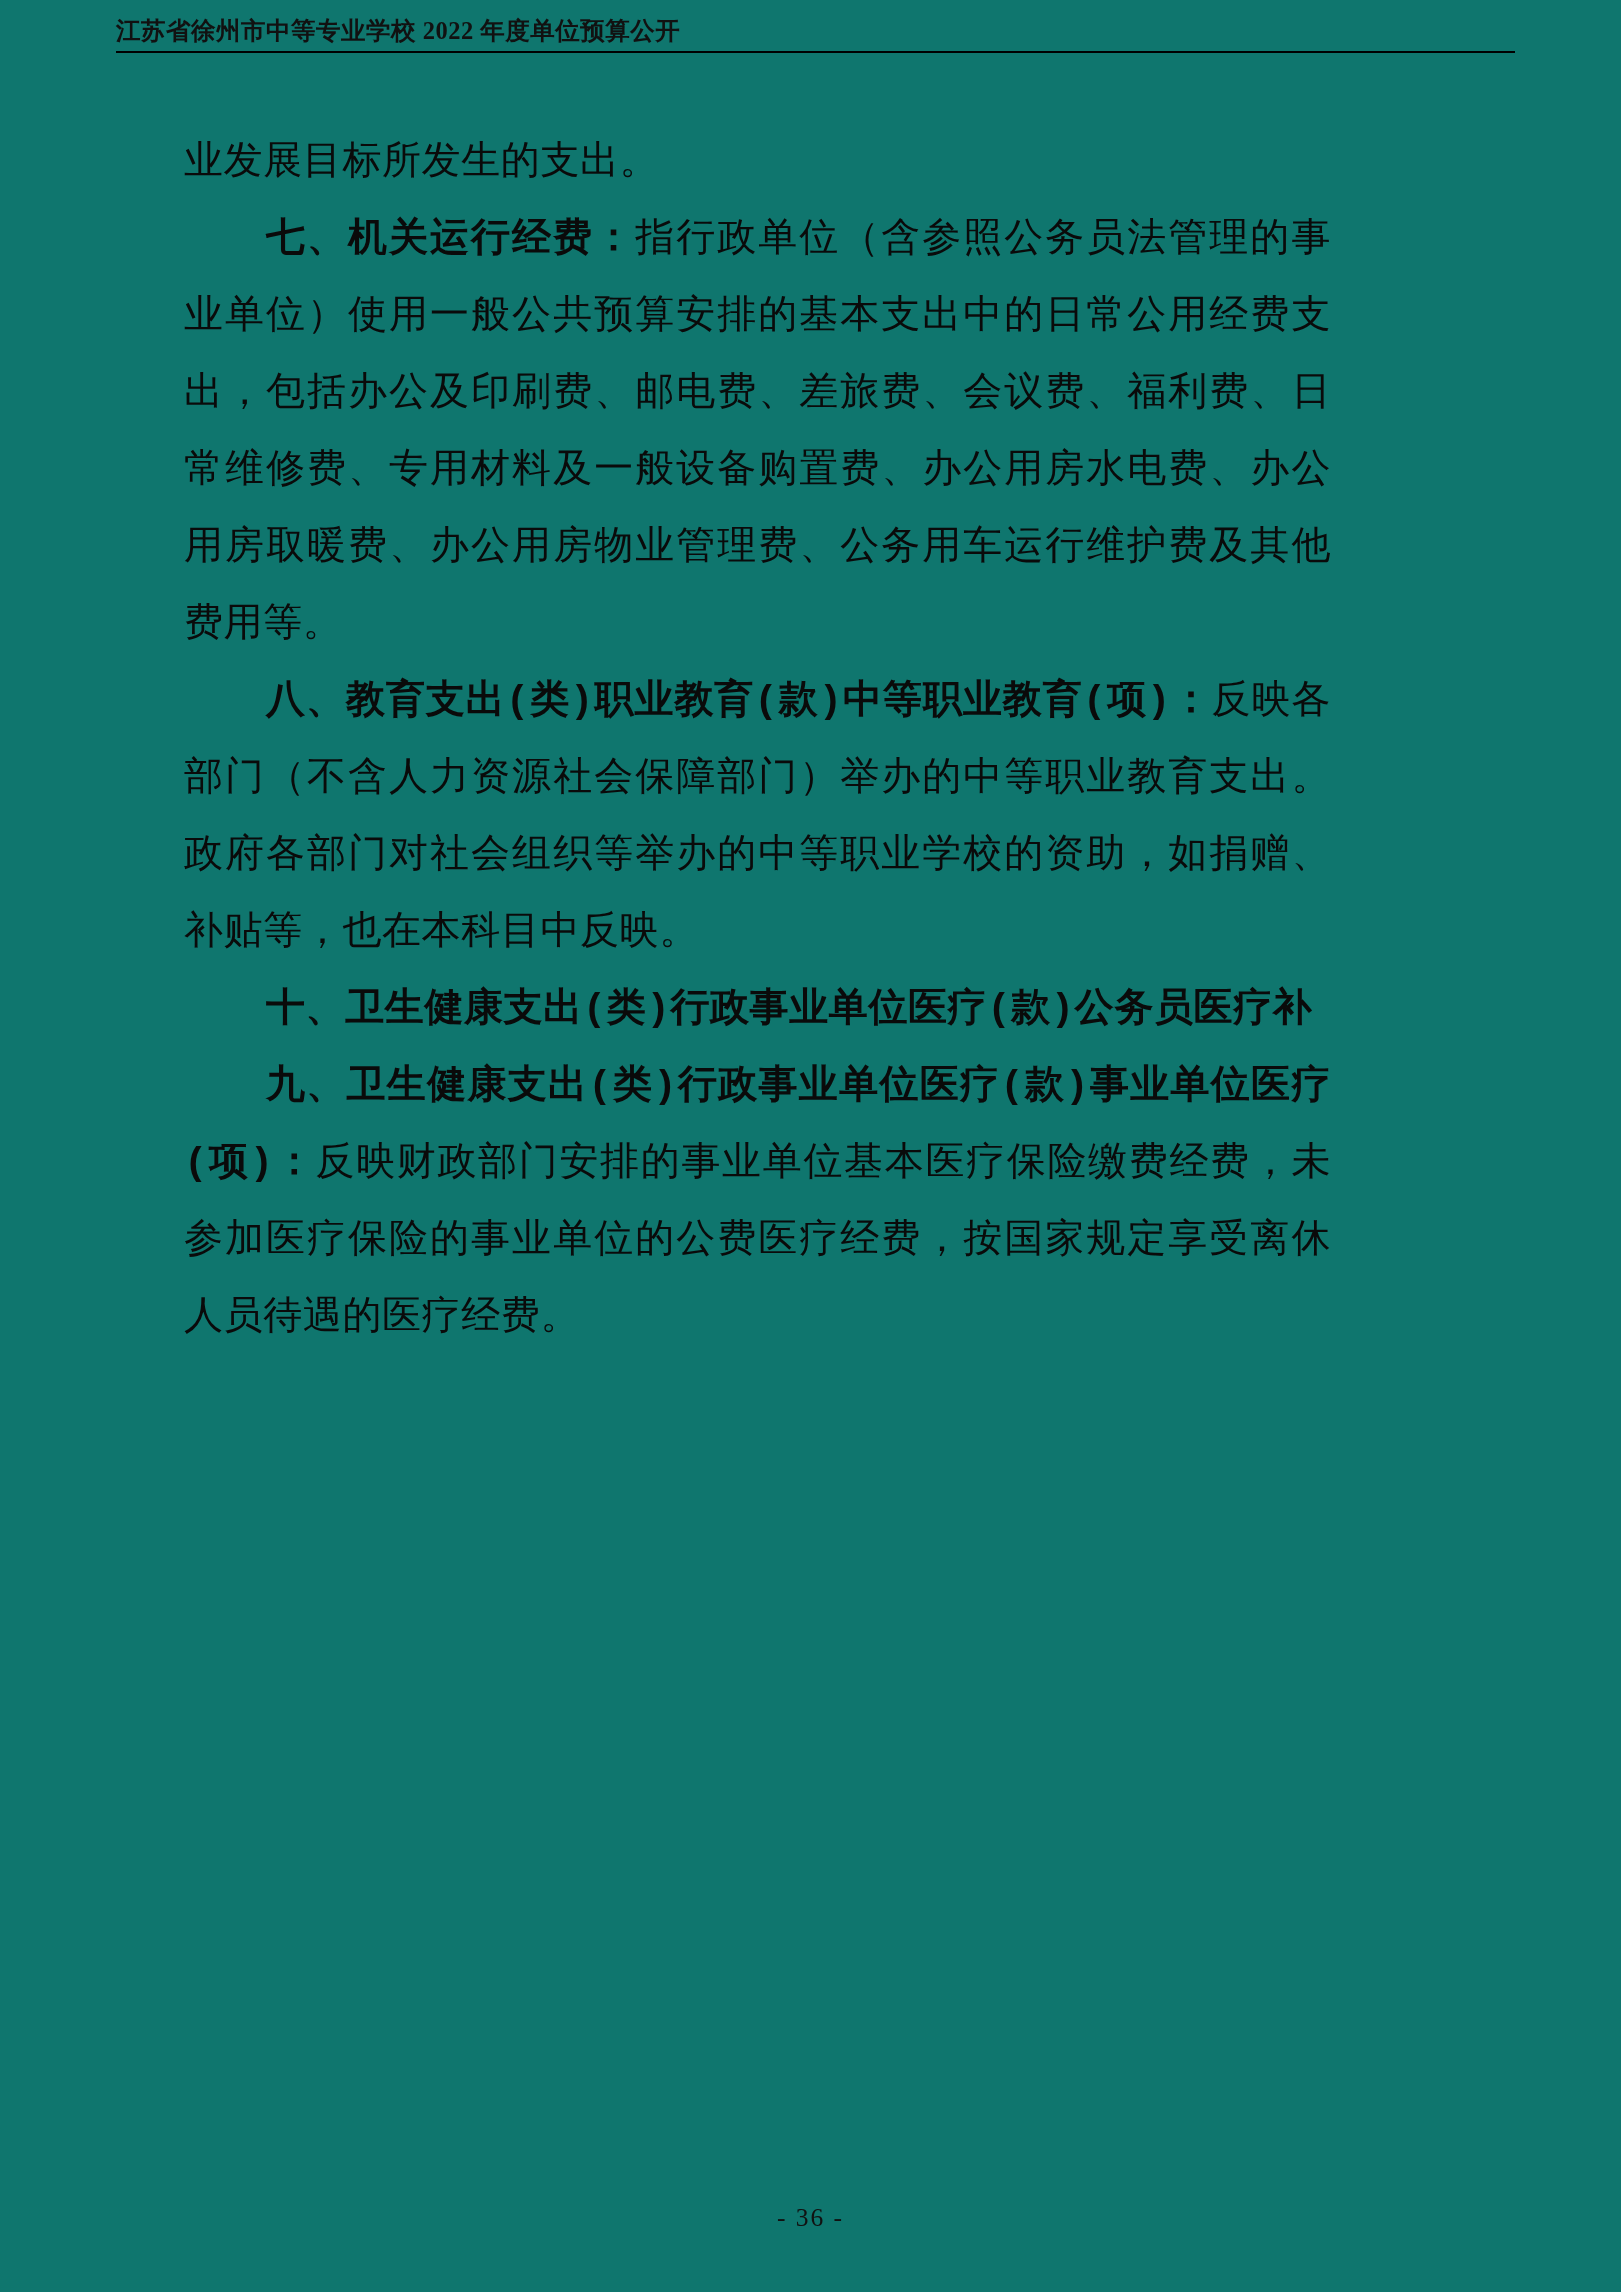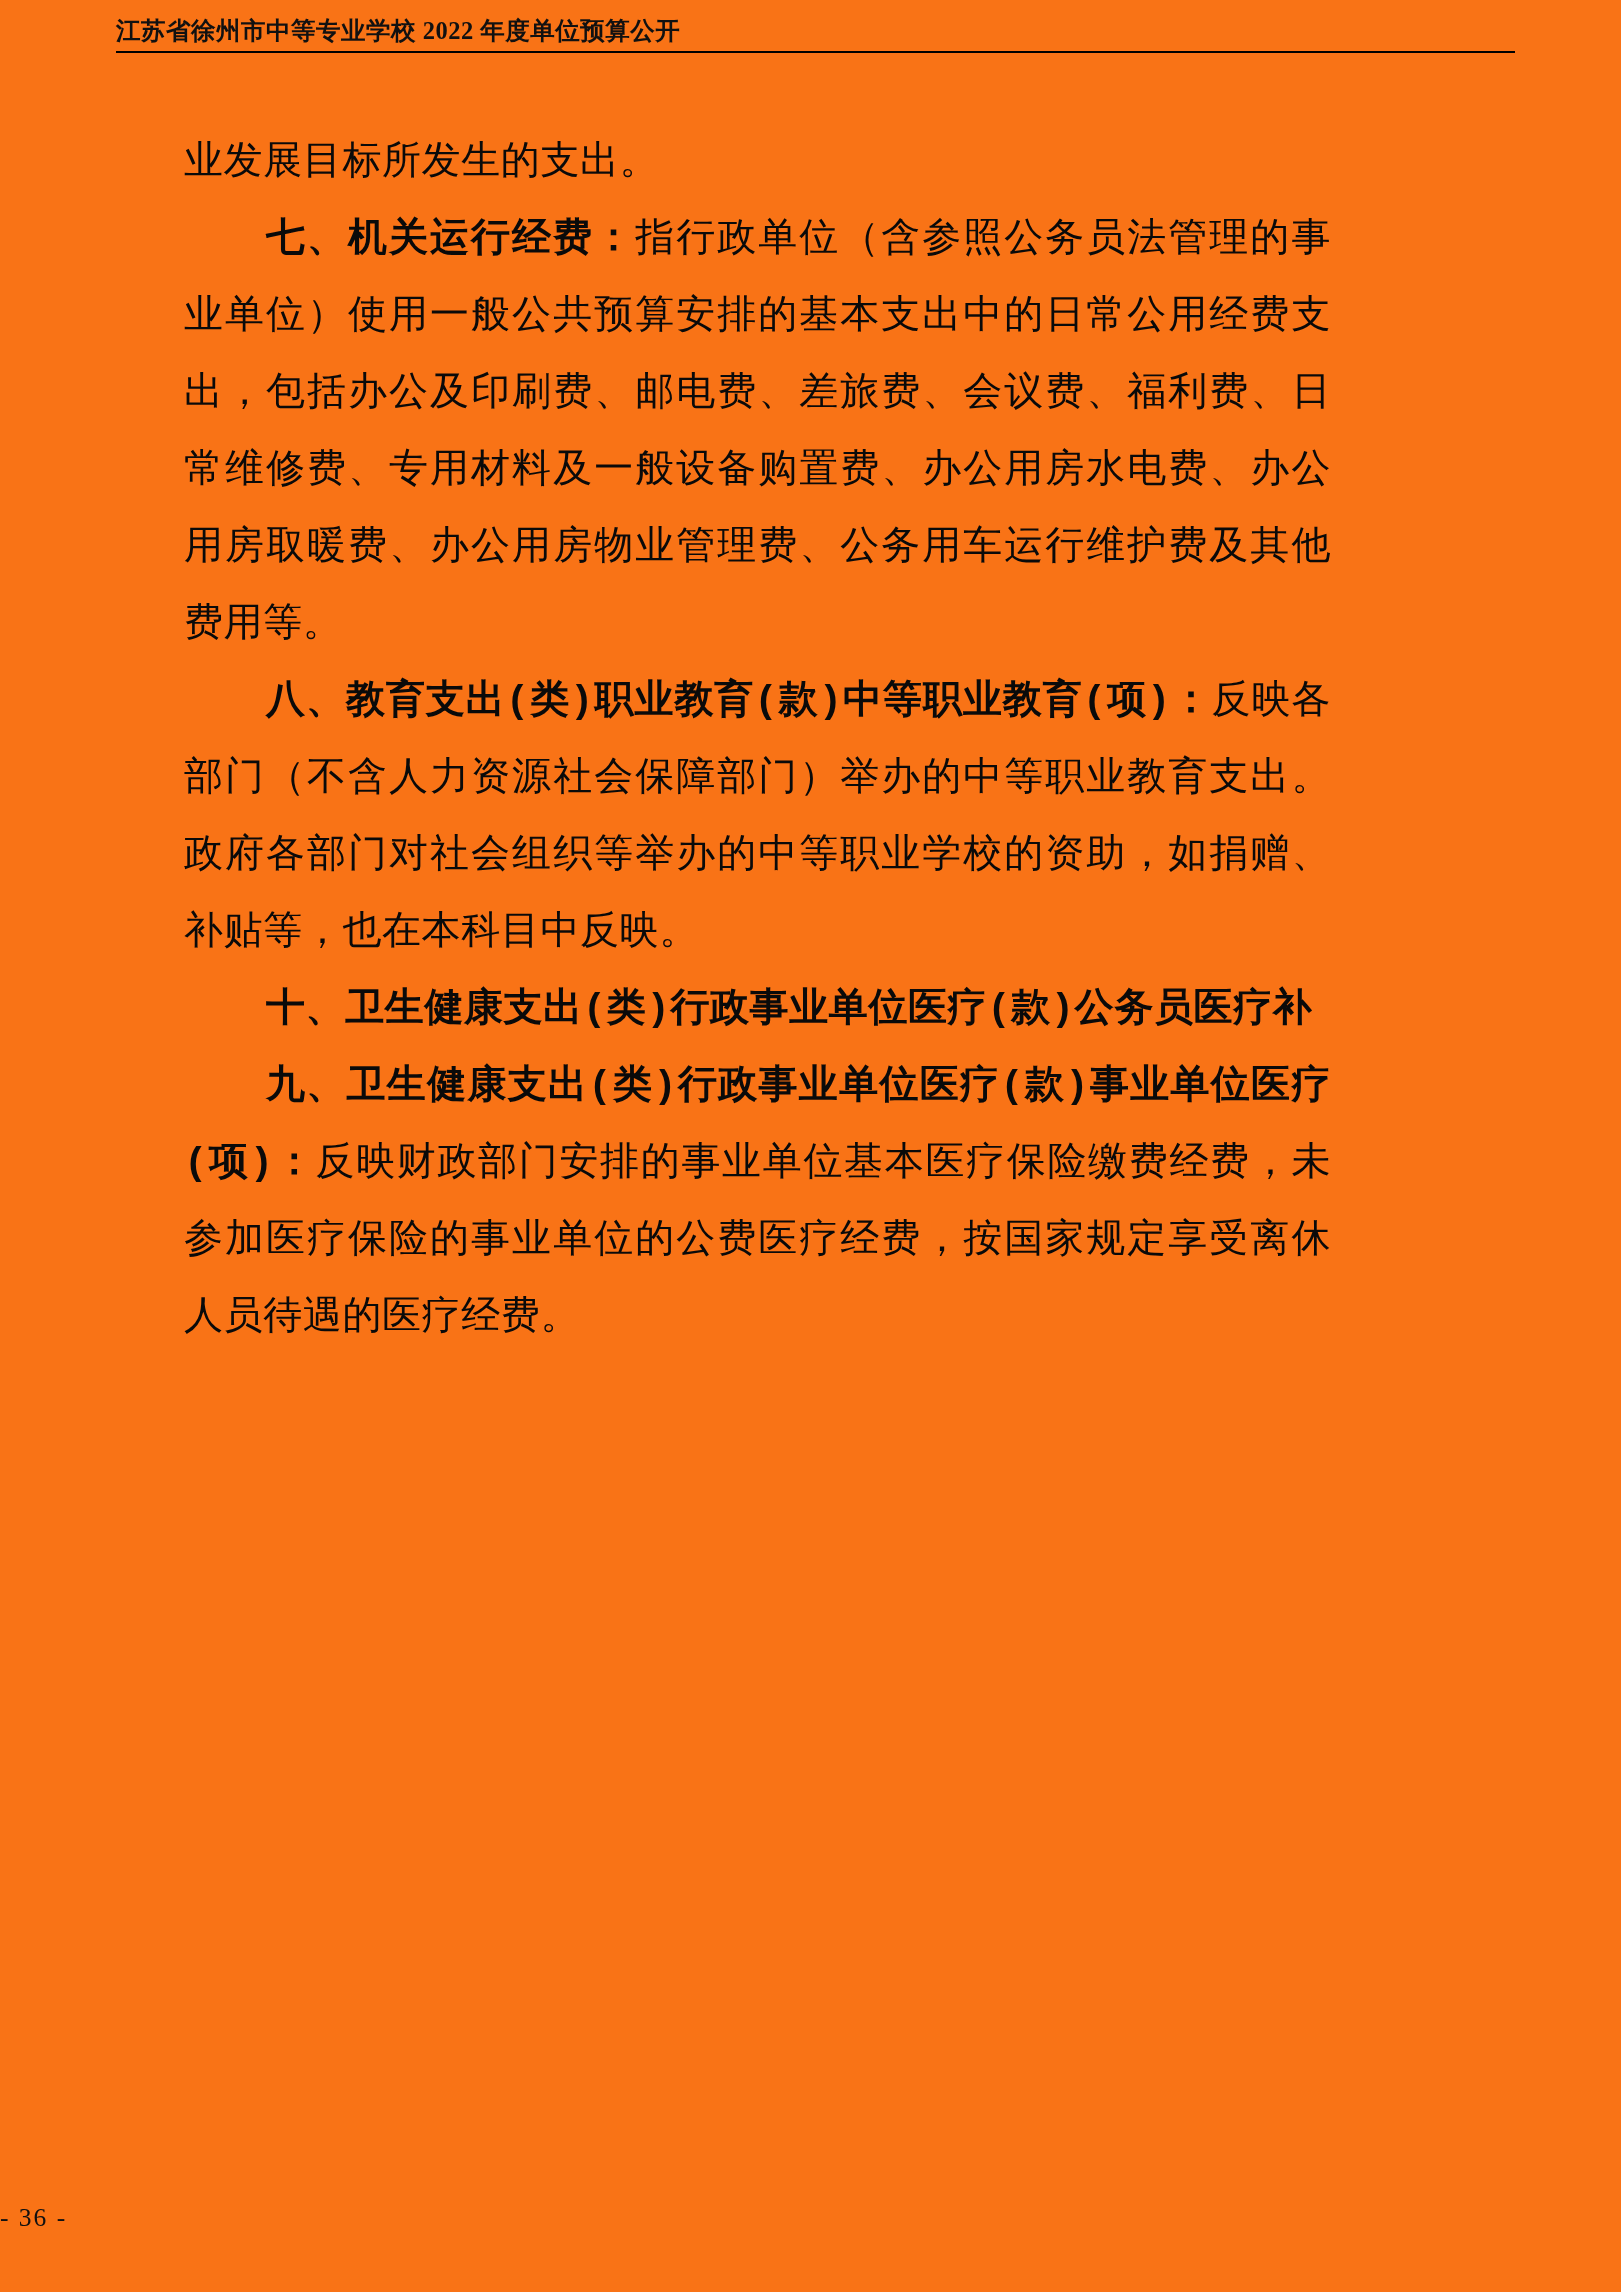--- a/index.html
+++ b/index.html
@@ -8,21 +8,21 @@
     background: #ffffff;
   }
   body {
     font-family: "Liberation Serif", "DejaVu Serif", serif;
     color: #000000;
   }
   .page {
     position: relative;
     width: 1621px;
     height: 2293px;
-    background: #f97316;
+    background: #0f766e;
     overflow: hidden;
     box-sizing: border-box;
   }
 
   
   .header {
     position: absolute;
     left: 116px;
     top: 13.7px;
     width: 1399px;
@@ -68,21 +68,21 @@
   .lead {
     font-weight: bold;
   }
 
   
   .footer {
     position: absolute;
     left: 0;
     top: 2203px;
     width: 1621px;
-    text-align: left;
+    text-align: center;
   }
   .page-number {
     font-size: 25.5px;
     line-height: 29px;
     color: #111111;
     letter-spacing: 2px;
   }
 </style>
 </head>
 <body>

